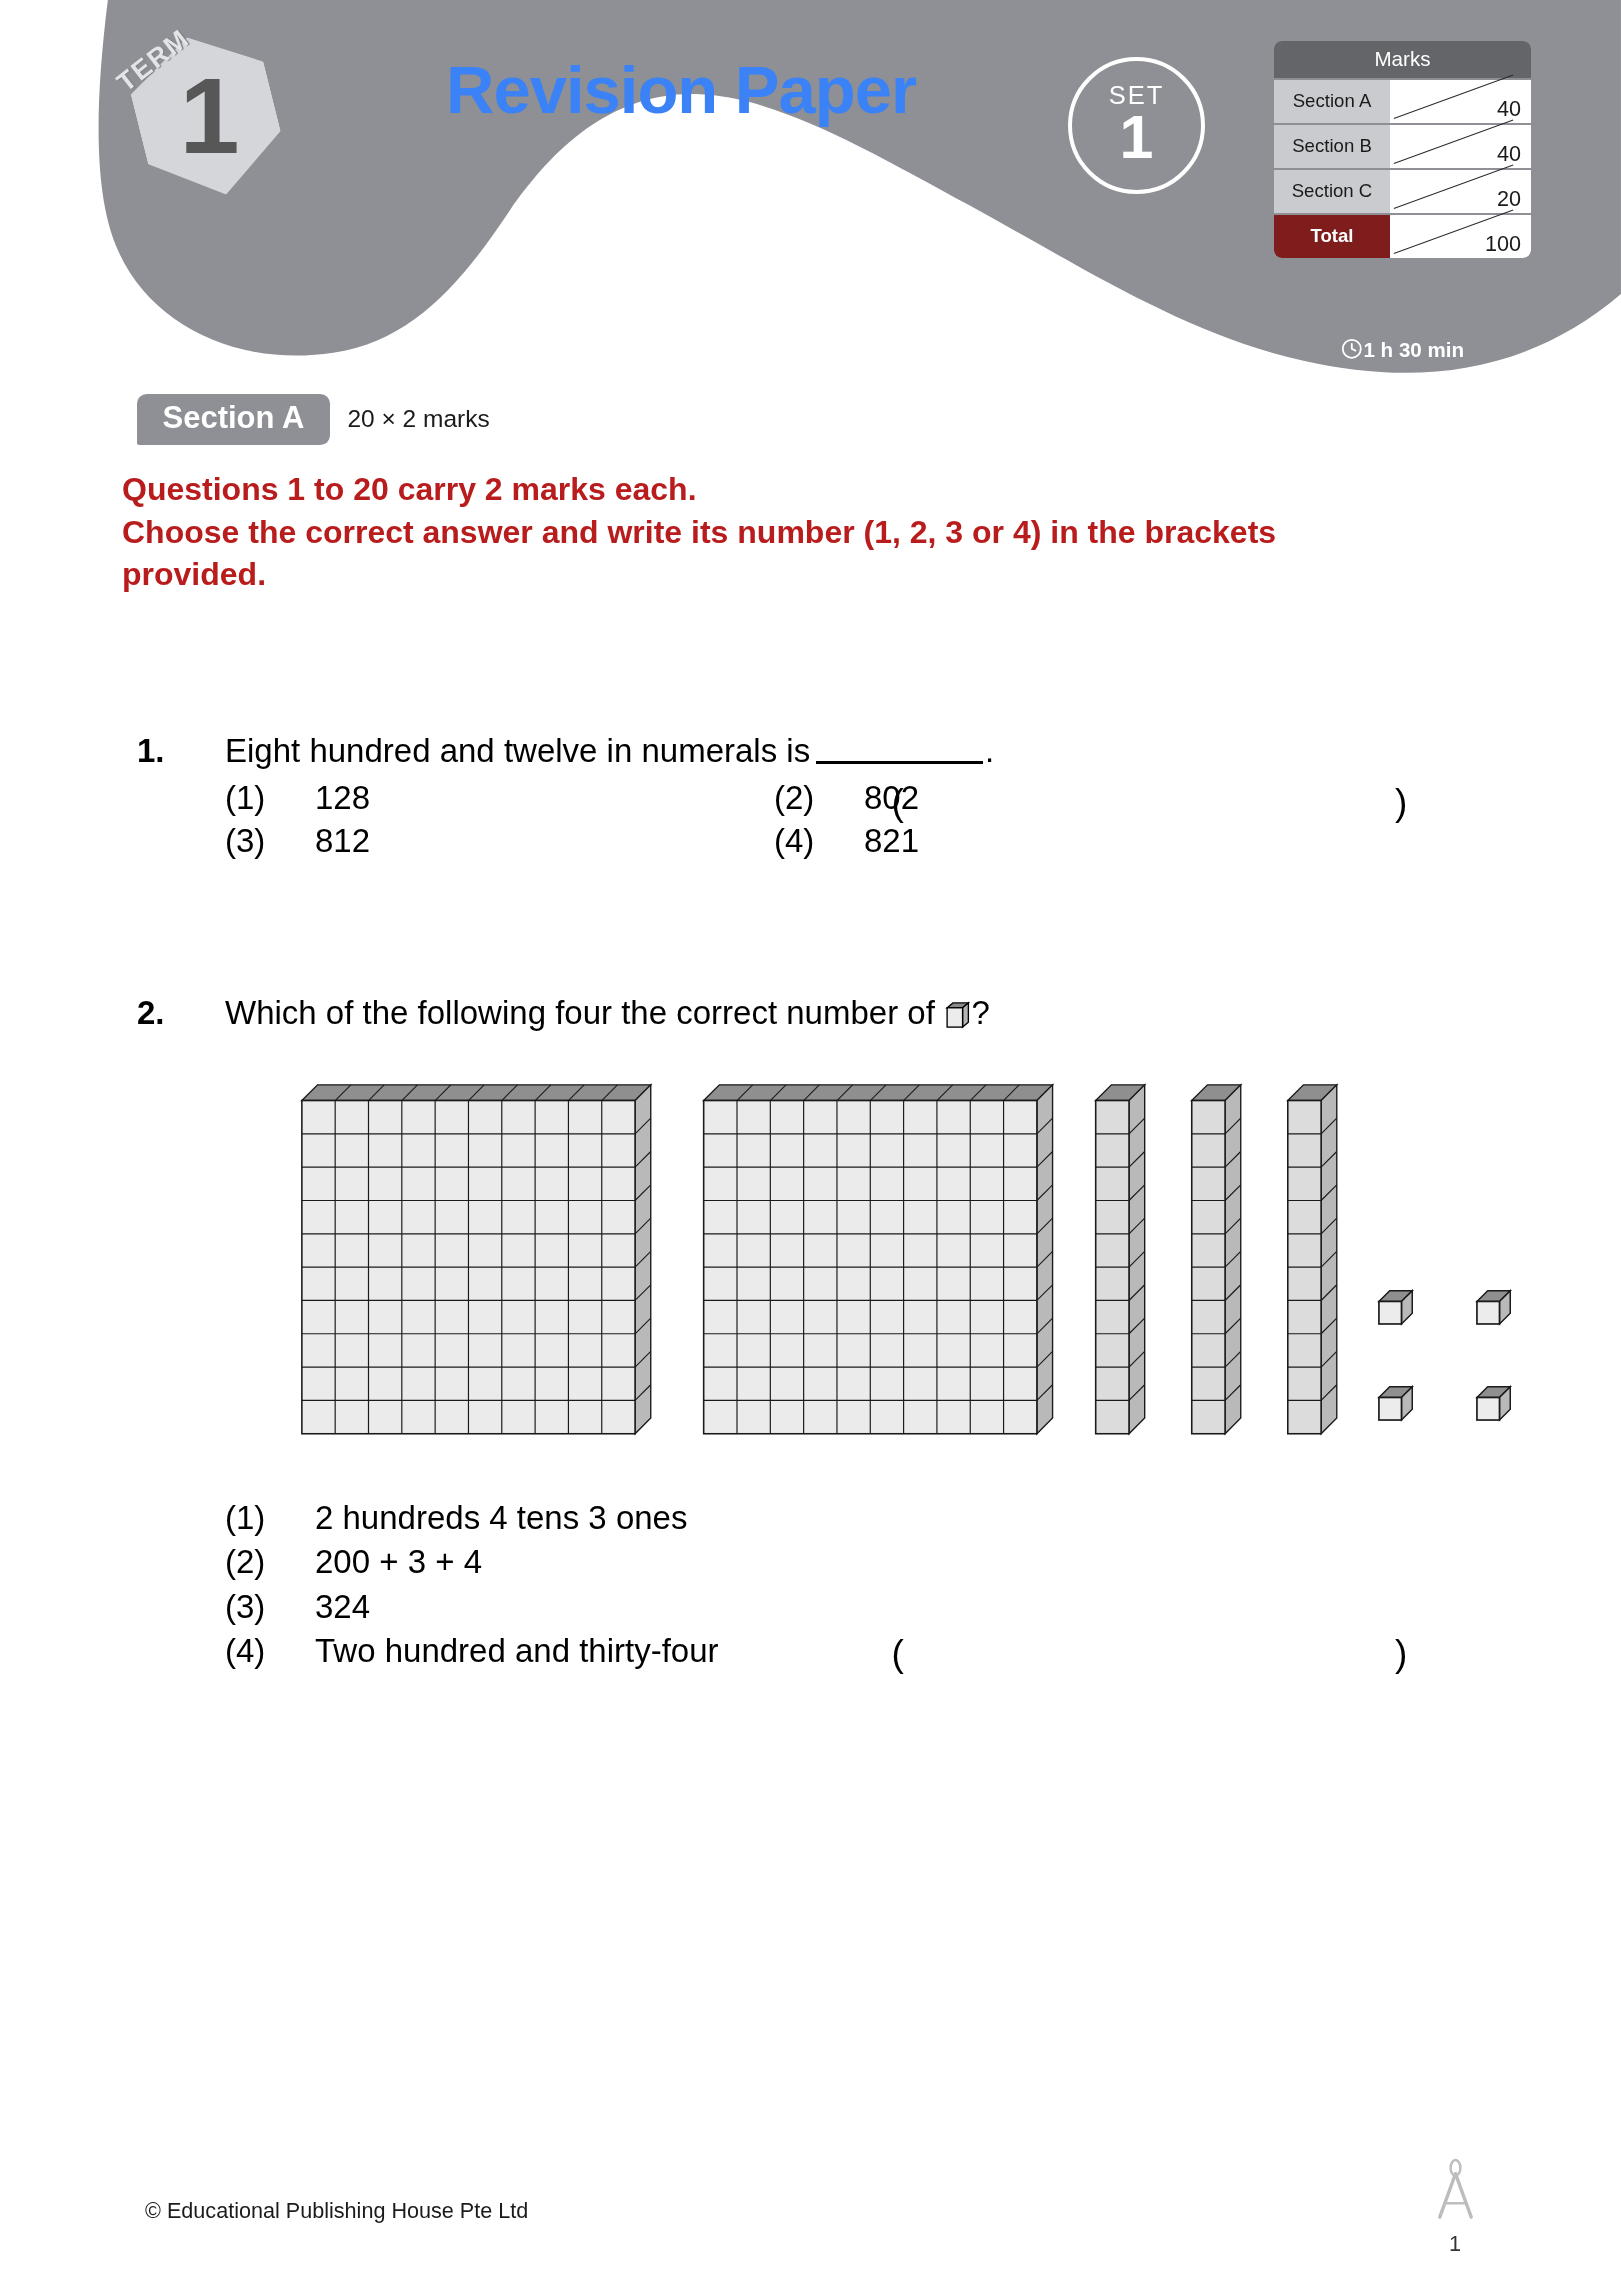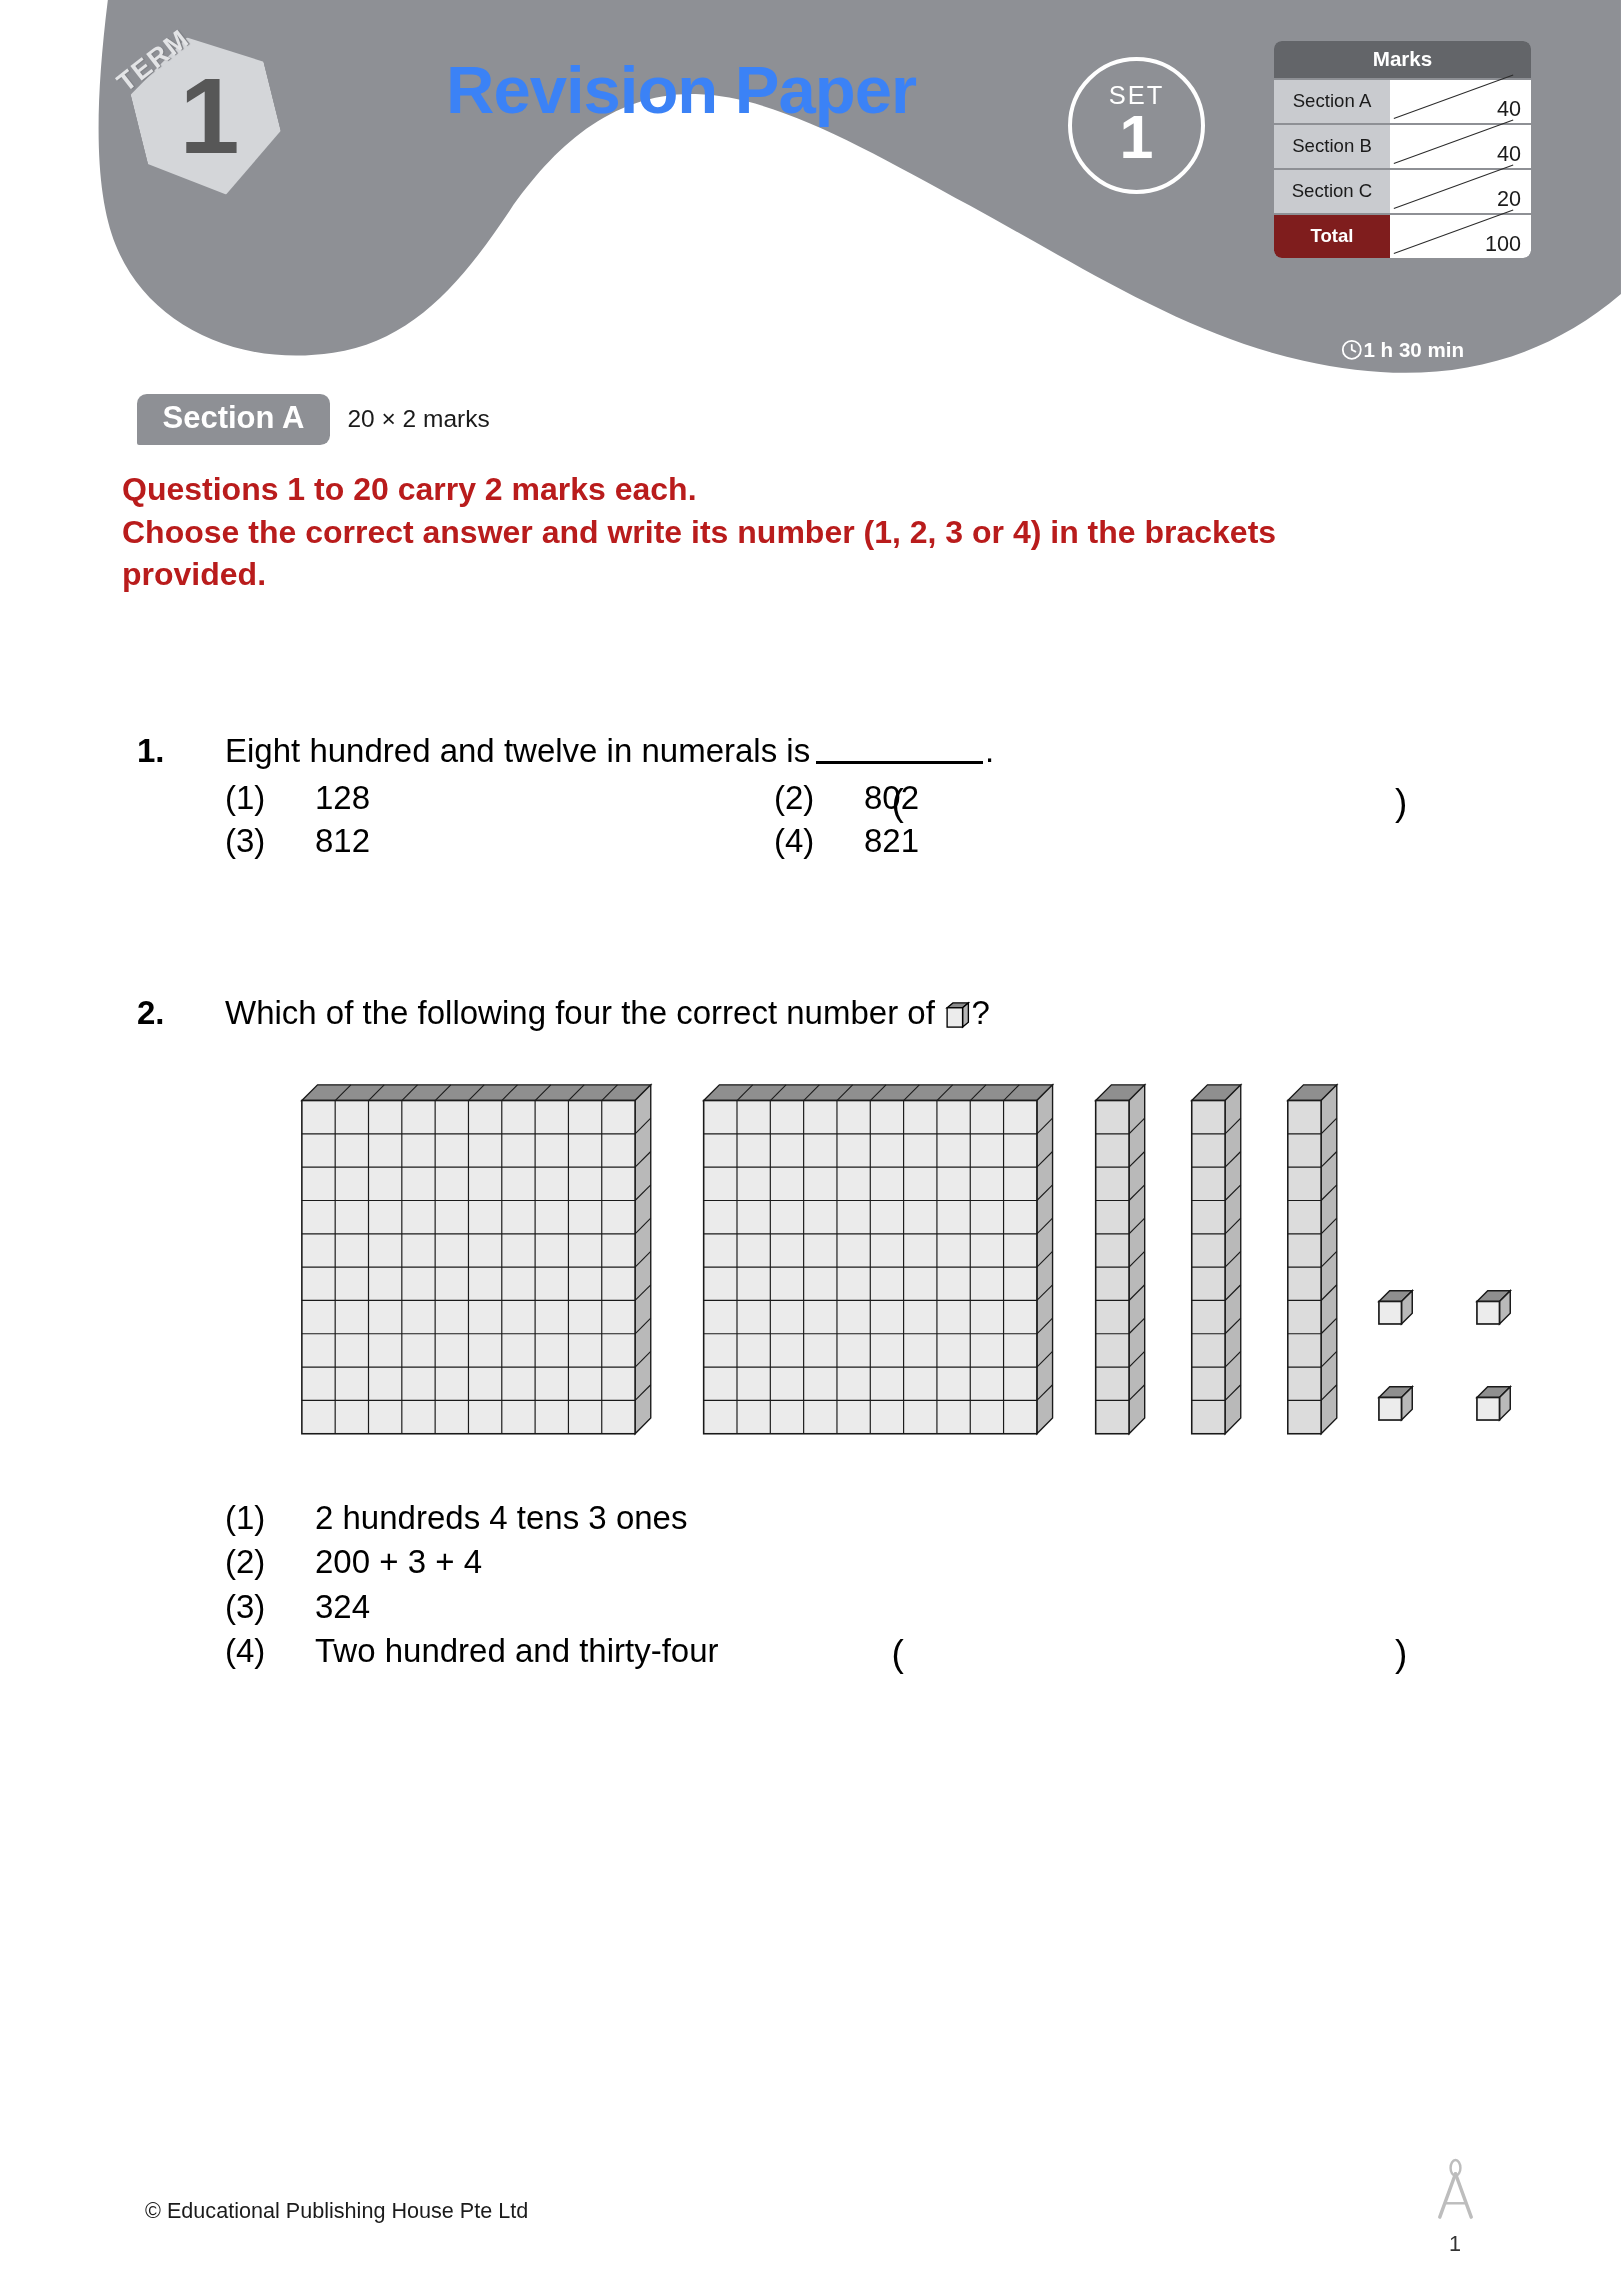--- a/index.html
+++ b/index.html
@@ -52,21 +52,21 @@
   .set-num{ font-size:61px; font-weight:bold; line-height:1; }
 
   
   .marks{
     position:absolute; left:1274px; top:41px; width:257px;
     border-radius:7.8px; overflow:hidden;
     font-family:"Liberation Sans", sans-serif;
   }
   .marks-head{
     background:#636569; color:#ffffff; text-align:center;
-    font-size:20.6px; font-weight:bold; padding:5.9px 0 6.9px;
+    font-size:20.6px; font-weight:normal; padding:5.9px 0 6.9px;
     border-radius:7.8px 7.8px 0 0;
   }
   .marks-row{ display:flex; height:45px; }
   .marks-label{
     width:116px; background:#c9cbcf; color:#1b1b1b;
     display:flex; align-items:center; justify-content:center;
     font-size:18.6px; border-top:2px solid #8e9095;
   }
   .marks-row.total .marks-label{ background:#7f1d1d; color:#ffffff; font-weight:bold; border-radius:0 0 0 7.8px; }
   .marks-box{
@@ -78,21 +78,21 @@
     background:#2b2b2b; transform-origin:left bottom;
     transform:rotate(-20deg);
   }
   .marks-box .val{
     position:absolute; right:10px; bottom:1px; font-size:21.6px; color:#1b1b1b;
   }
   .marks-row.total .marks-box{ border-radius:0 0 7.8px 0; }
 
   .duration{
     position:absolute; left:1274px; top:338px; width:257px;
-    display:flex; align-items:center; justify-content:center; gap:1px;
+    display:flex; align-items:flex-start; justify-content:center; gap:1px;
     color:#ffffff; font-size:20.6px; font-weight:bold;
   }
   .clock-ico{ width:21.6px; height:21.6px; }
 
   
   .section-tag-row{
     position:absolute; left:137px; top:394px;
     display:flex; align-items:center; gap:17.6px;
   }
   .section-tag{

